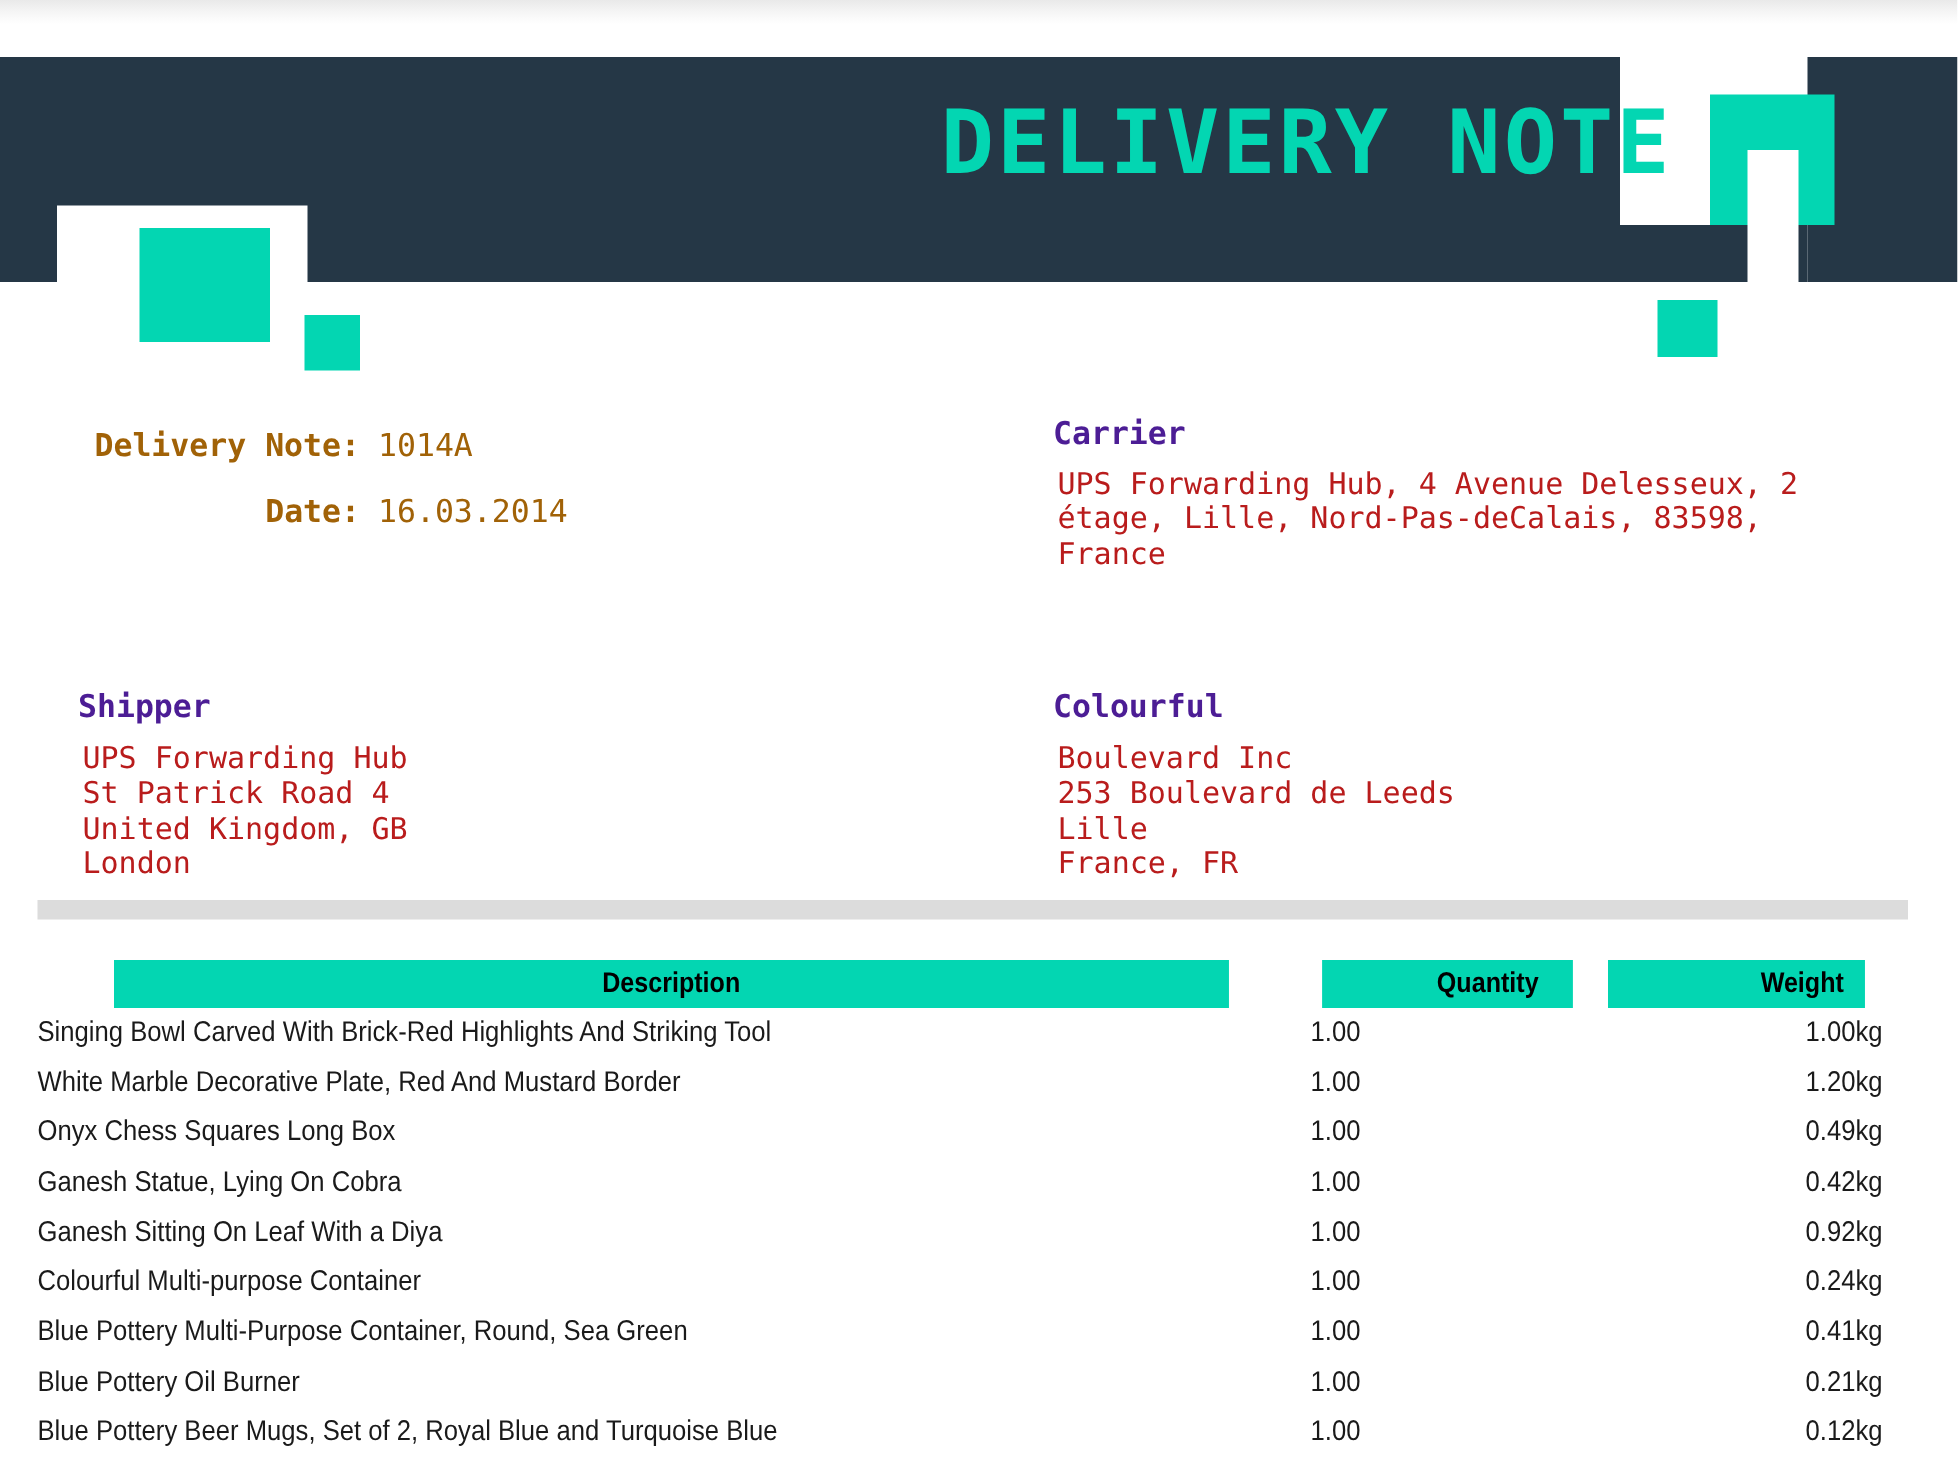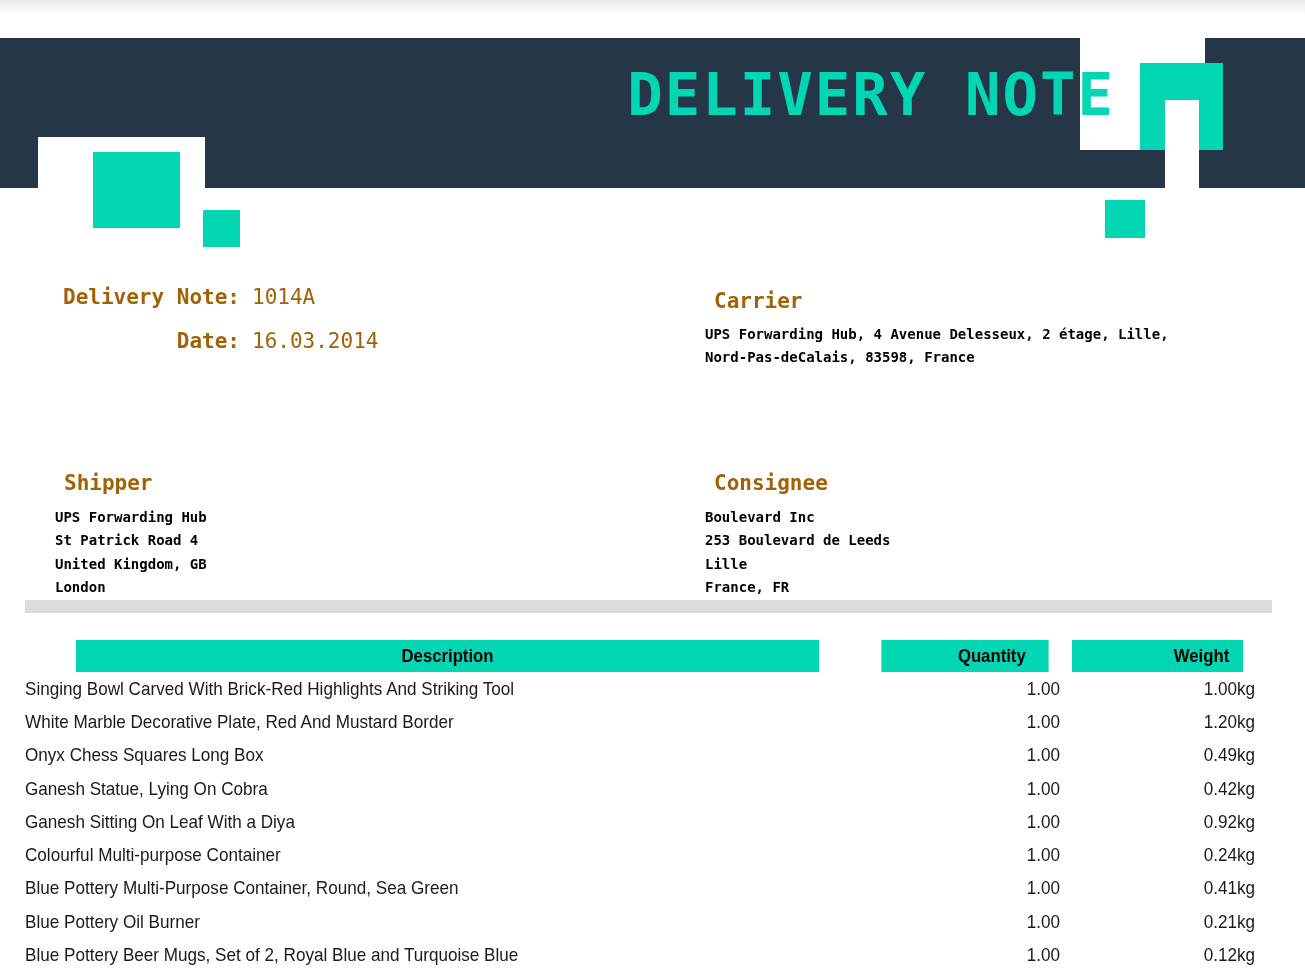--- a/index.html
+++ b/index.html
@@ -124,29 +124,29 @@
     width: 200px;
     text-align: right;
     padding-right: 12px;
     box-sizing: border-box;
   }
   .meta-value { font-weight: normal; }
 
   .blk-title {
     font-size: 21px;
     font-weight: bold;
-    color: #a16207;
+    color: #4c1d95;
     line-height: 28px;
-    margin: 12px;
+    margin: 0;
     white-space: pre;
   }
   .blk-body {
-    font-size: 14px;
-    font-weight: bold;
-    color: #000000;
+    font-size: 20px;
+    font-weight: normal;
+    color: #b91c1c;
     line-height: 23.3px;
     margin: 0;
     white-space: pre-wrap;
     padding-left: 3px;
   }
   .blk-body-lines span { display: block; }
 
   
   .divider {
     position: absolute;
@@ -183,21 +183,21 @@
 
   table.itemtable tbody td {
     font-size: 19px;
     color: #1a1a1a;
     height: 33.3px;
     padding: 0;
     vertical-align: middle;
     white-space: nowrap;
   }
   td.c-desc { text-align: left;  padding-left: 4px; }
-  td.c-qty  { text-align: right; padding-right: 26px; }
+  td.c-qty  { padding-right: 26px; }
   td.c-wt   { text-align: right; padding-right: 16px; }
 
   .sc { display: inline-block; transform: scaleX(0.90); transform-origin: left center; }
   .sc-r { display: inline-block; transform: scaleX(0.90); transform-origin: right center; }
 
   col.w-desc { width: 845px; }
   col.w-qty  { width: 190px; }
   col.w-wt   { width: 195px; }
 </style>
 </head>
@@ -240,21 +240,21 @@
     </div>
   </div>
 
   <div class="row" style="height:150px; margin-top:42px;">
     <div class="col-left">
       <div class="blk-title" style="margin-bottom:9px;">Shipper</div>
       <div class="blk-body blk-body-lines"><span>UPS Forwarding Hub</span><span>St Patrick Road 4</span><span>United Kingdom, GB</span><span>London</span></div>
     </div>
 
     <div class="col-right">
-      <div class="blk-title" style="margin-bottom:9px;">Consignee</div>
+      <div class="blk-title" style="margin-bottom:9px;">Colourful</div>
       <div class="blk-body blk-body-lines"><span>Boulevard Inc</span><span>253 Boulevard de Leeds</span><span>Lille</span><span>France, FR</span></div>
     </div>
   </div>
 
 </div>
 
 <div class="divider"></div>
 
 <div class="items">
   <table class="itemtable">

